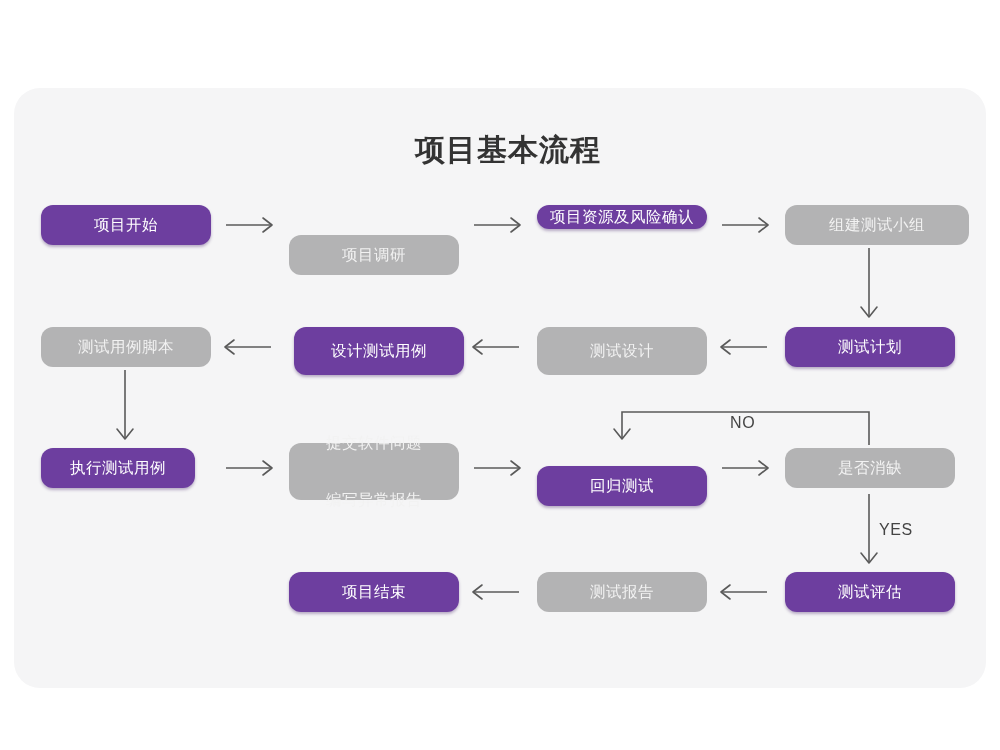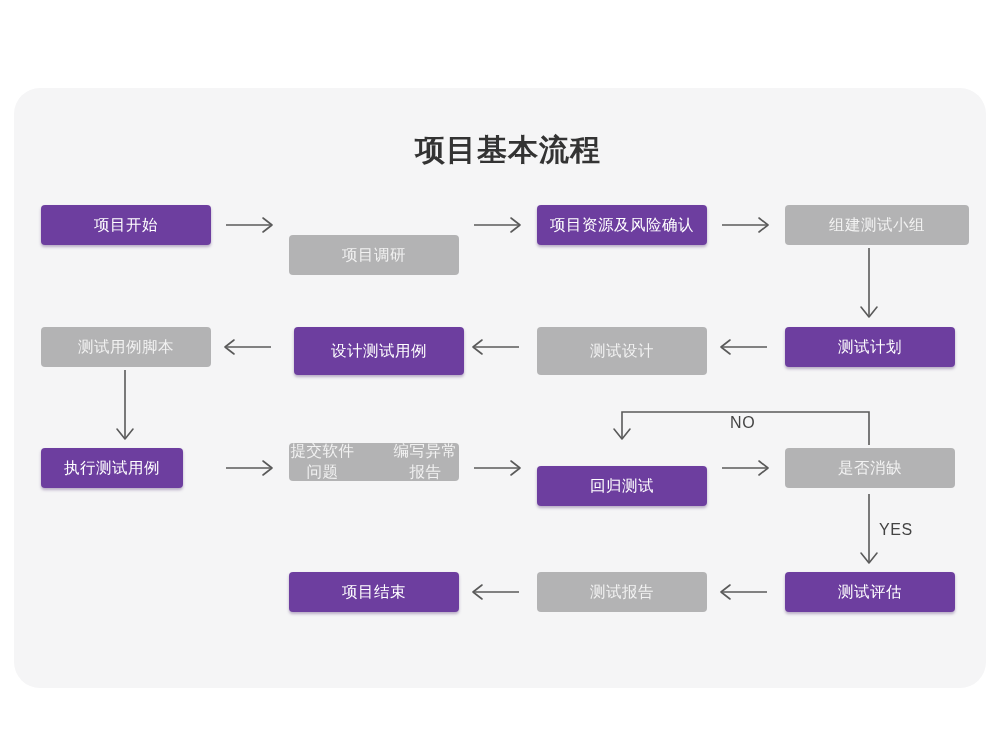--- a/index.html
+++ b/index.html
@@ -31,21 +31,21 @@
     top: 130px;
     width: 1000px;
     text-align: center;
     font-size: 30px;
     font-weight: 700;
     color: #333333;
     letter-spacing: 1px;
   }
   .node {
     position: absolute;
-    border-radius: 4px;
+    border-radius: 12px;
     display: flex;
     align-items: center;
     justify-content: center;
     text-align: center;
     font-size: 15.5px;
     line-height: 1.35;
     letter-spacing: 0.5px;
     user-select: none;
   }
   .node.purple {
@@ -160,30 +160,30 @@
       <line class="wire" x1="519" y1="592" x2="474" y2="592"></line>
       <polyline class="wire-head" points="482,585 473,592 482,599"></polyline>
     </g>
   </svg>
 
   <div class="edge-label" style="left:730px; top:414px;">NO</div>
   <div class="edge-label" style="left:879px; top:521px;">YES</div>
 
   <div class="node purple" style="left:41px;  top:205px; width:170px; height:40px;">项目开始</div>
   <div class="node gray" style="left:289px; top:205px; width:170px; height:40px;margin-top:30px;">项目调研</div>
-  <div class="node purple" style="left:537px; top:205px; width:170px; height:40px;">项目资源及风险确认</div>
+  <div class="node purple" style="left:537px; top:205px; width:170px; height:24px;">项目资源及风险确认</div>
   <div class="node gray" style="left:785px; top:205px; width:184px; height:40px;">组建测试小组</div>
 
   <div class="node purple" style="left:785px; top:327px; width:170px; height:40px;">测试计划</div>
   <div class="node gray" style="left:537px; top:327px; width:170px; height:48px;">测试设计</div>
   <div class="node purple" style="left:294px; top:327px; width:170px; height:48px;">设计测试用例</div>
   <div class="node gray" style="left:41px;  top:327px; width:170px; height:40px;">测试用例脚本</div>
 
-  <div class="node purple" style="left:41px;  top:448px; width:142px; height:40px;">执行测试用例</div>
-  <div class="node gray" style="left:289px; top:443px; width:170px; height:38px; flex-direction:row;gap:36px;">
+  <div class="node purple" style="left:41px;  top:448px; width:154px; height:40px;">执行测试用例</div>
+  <div class="node gray" style="left:289px; top:443px; width:170px; height:57px; flex-direction:column;gap:36px;">
     <span>提交软件问题</span>
     <span>编写异常报告</span>
   </div>
   <div class="node purple" style="left:537px; top:448px; width:170px; height:40px;margin-top:18px;">回归测试</div>
   <div class="node gray" style="left:785px; top:448px; width:170px; height:40px;">是否消缺</div>
 
   <div class="node purple" style="left:785px; top:572px; width:170px; height:40px;">测试评估</div>
   <div class="node gray" style="left:537px; top:572px; width:170px; height:40px;">测试报告</div>
   <div class="node purple" style="left:289px; top:572px; width:170px; height:40px;">项目结束</div>
 

